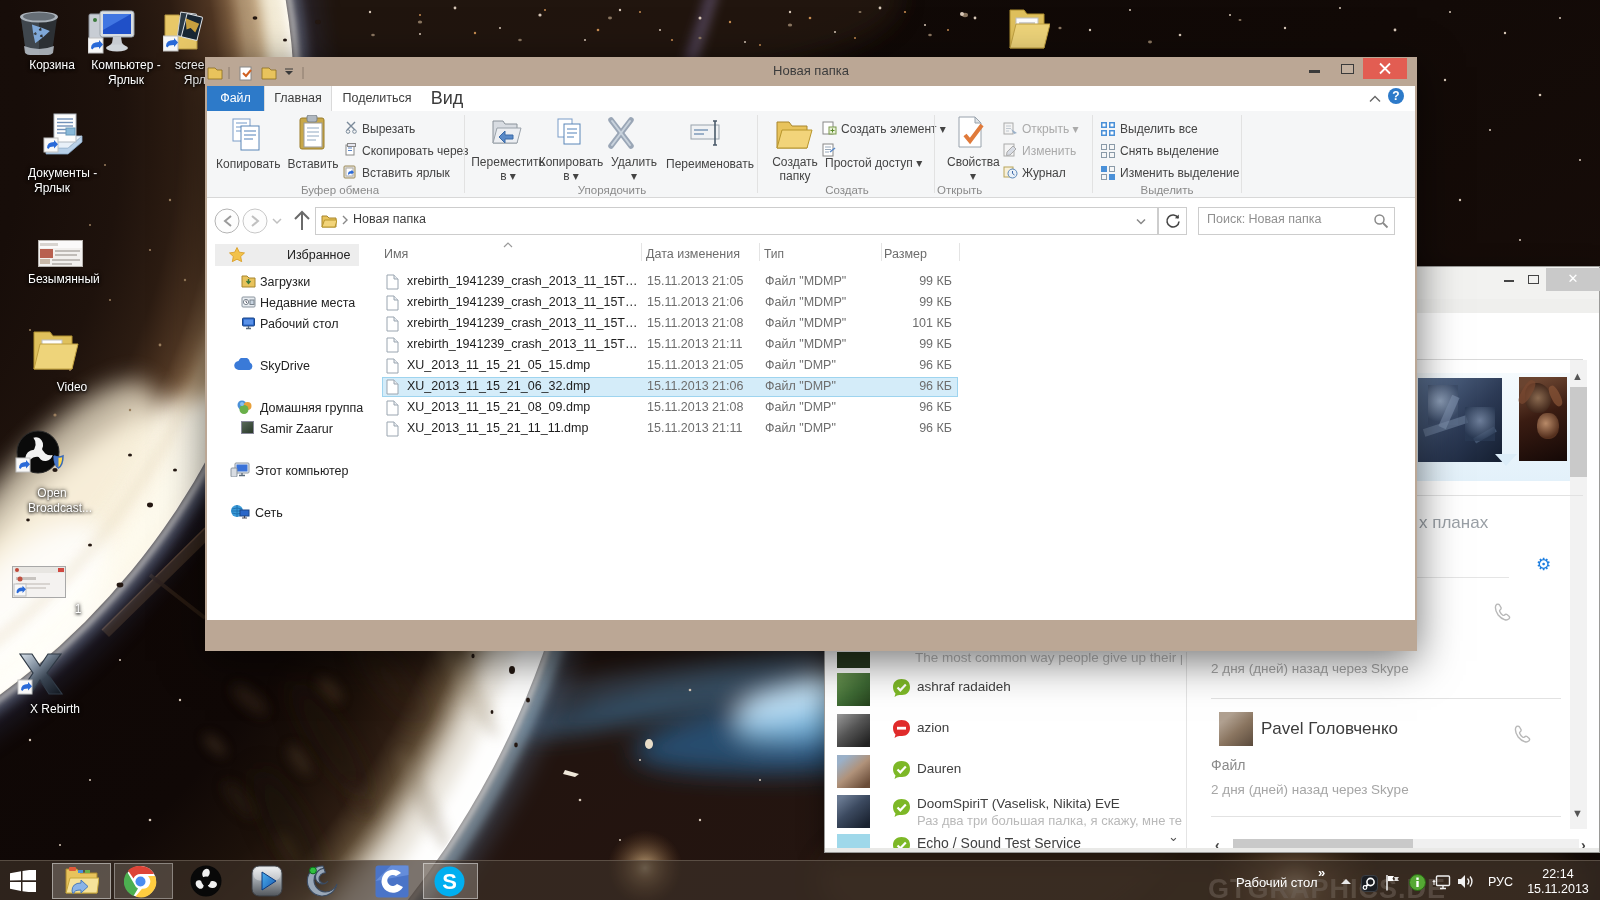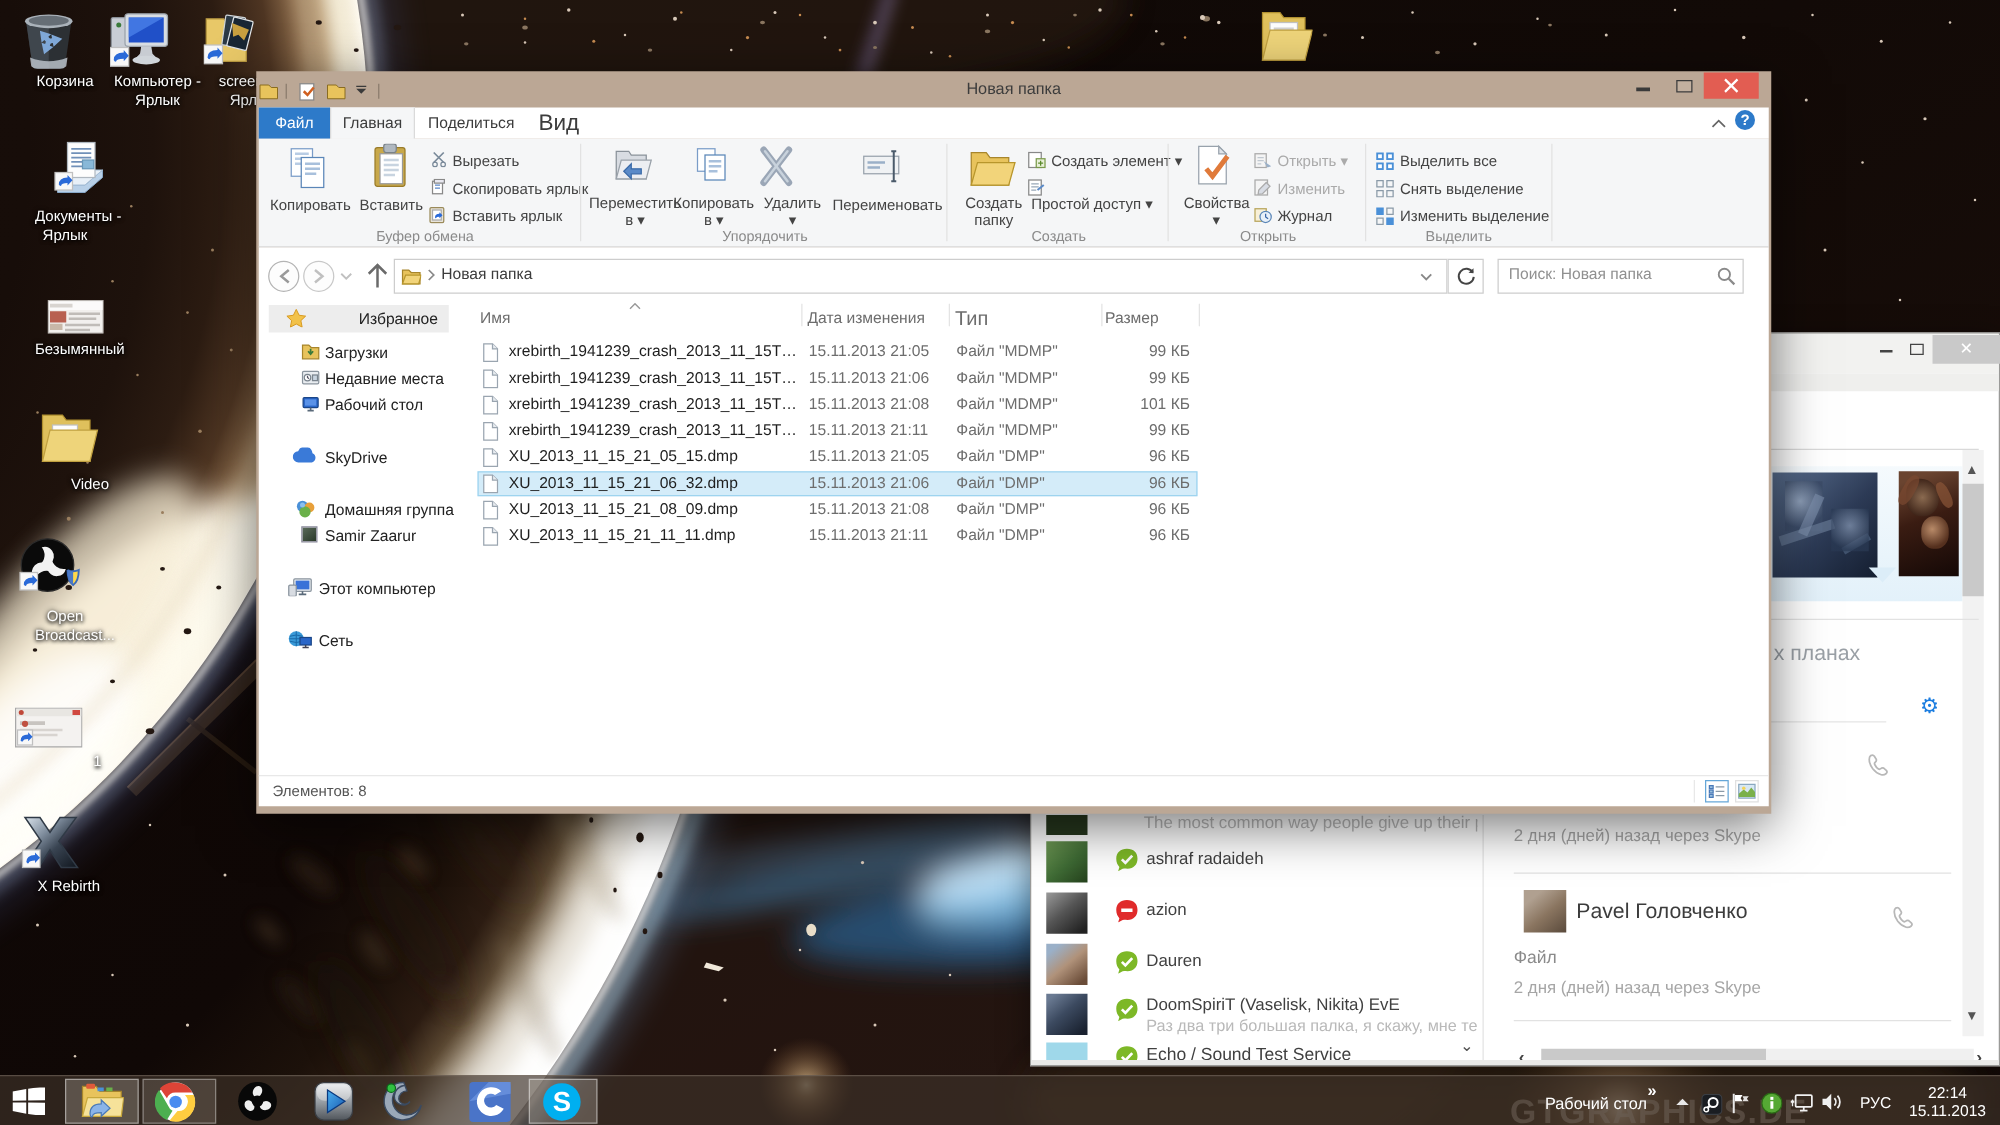--- a/index.html
+++ b/index.html
@@ -543,21 +543,21 @@
           <path d="M2 1 L10 9 M10 1 L2 9" stroke="#7a8a9a" stroke-width="1.4"></path>
           <circle cx="3" cy="10.5" r="1.8" fill="none" stroke="#7a8a9a"></circle>
           <circle cx="9.5" cy="10.5" r="1.8" fill="none" stroke="#7a8a9a"></circle>
         </svg>
     <div class="abs" style="left:155px;top:11px;color:#444;">Вырезать</div>
     <svg class="abs" style="left:138px;top:32px" width="13" height="13" viewBox="0 0 13 13">
           <rect x="1" y="2" width="8" height="10" fill="#fff" stroke="#888"></rect>
           <rect x="2.5" y="0.5" width="8" height="3" fill="#e8e8f0" stroke="#888"></rect>
           <path d="M3 5 h4 M3 7.5 h4" stroke="#5a86c8"></path>
         </svg>
-    <div class="abs" style="left:155px;top:33px;color:#444;">Скопировать ярлык</div>
+    <div class="abs" style="left:155px;top:33px;color:#444;">Скопировать через</div>
     <svg class="abs" style="left:136px;top:54px" width="15" height="14" viewBox="0 0 15 14">
           <rect x="1" y="1" width="11" height="12" rx="1" fill="#e8e4da" stroke="#9a8a5a"></rect>
           <rect x="3" y="3" width="7" height="8" fill="#fff" stroke="#aaa"></rect>
           <path d="M5 9 q0 -3 3.5 -3 l0 -1.2 l2.5 2.4 l-2.5 2.4 l0 -1.2 q-2.5 0 -2.5 1 q-.6.6 -1 -.4" fill="#2a6ad8"></path>
         </svg>
     <div class="abs" style="left:155px;top:55px;color:#444;">Вставить ярлык</div>
     <div class="abs" style="left:9px;top:73px;width:248px;text-align:center;color:#8a8a8a;font-size:11.5px;">Буфер обмена</div>
     <div class="abs" style="left:257px;top:4px;width:1px;height:78px;background:#e2e2e2;"></div>
 
     <svg class="abs" style="left:284px;top:6px" width="34" height="32" viewBox="0 0 34 32">
@@ -633,21 +633,21 @@
           <rect x="1" y="1" width="10" height="12" fill="#f4f4f4" stroke="#aaa"></rect>
           <path d="M10 3 l3 3 l-6 6 l-3.5.5 l.5 -3.5 Z" fill="#d8dce4" stroke="#aaa"></path>
         </svg>
     <div class="abs" style="left:815px;top:33px;color:#aaa;text-align:right;">Изменить</div>
     <svg class="abs" style="left:796px;top:54px" width="15" height="14" viewBox="0 0 15 14">
           <rect x="1" y="2" width="9" height="10" fill="#f8f0d8" stroke="#b8a45a"></rect>
           <circle cx="9.5" cy="8.5" r="4.5" fill="#e8f0f8" stroke="#5a86b8"></circle>
           <path d="M9.5 6 v2.5 l2 1.5" stroke="#3a66a8" fill="none"></path>
         </svg>
     <div class="abs" style="left:815px;top:55px;color:#444;">Журнал</div>
-    <div class="abs" style="left:730px;top:73px;width:155px;text-align:center;color:#8a8a8a;font-size:11.5px;">Открыть</div>
+    <div class="abs" style="left:730px;top:73px;width:155px;color:#8a8a8a;font-size:11.5px;">Открыть</div>
     <div class="abs" style="left:885px;top:4px;width:1px;height:78px;background:#e2e2e2;"></div>
 
     <svg class="abs" style="left:893px;top:10px" width="16" height="15" viewBox="0 0 16 15">
           <g fill="#4a90d8">
             <rect x="1" y="1" width="6" height="6"></rect>
             <rect x="9" y="1" width="6" height="6"></rect>
             <rect x="1" y="9" width="6" height="6"></rect>
             <rect x="9" y="9" width="6" height="6"></rect>
           </g>
           <g fill="#fff">
@@ -718,21 +718,21 @@
         </svg>
   </div>
 
   <div class="abs" style="left:2px;top:183px;width:1208px;height:380px;background:#fff;">
 
     <div class="abs" style="left:177px;top:7px;color:#6d6d6d;font-size:12.5px;">Имя</div>
     <svg class="abs" style="left:295px;top:2px" width="12" height="6" viewBox="0 0 12 6">
           <path d="M2 5 L6 1 L10 5" fill="none" stroke="#9a9a9a" stroke-width="1.2"></path>
         </svg>
     <div class="abs" style="left:439px;top:7px;color:#6d6d6d;font-size:12.5px;">Дата изменения</div>
-    <div class="abs" style="left:557px;top:7px;color:#6d6d6d;font-size:16px;">Тип</div>
+    <div class="abs" style="left:557px;top:7px;color:#6d6d6d;font-size:12px;">Тип</div>
     <div class="abs" style="left:646px;top:7px;width:74px;text-align:right;color:#6d6d6d;font-size:12.5px;">Размер</div>
     <div class="abs" style="left:434px;top:3px;width:1px;height:18px;background:#e4e4e4;"></div>
     <div class="abs" style="left:552px;top:3px;width:1px;height:18px;background:#e4e4e4;"></div>
     <div class="abs" style="left:674px;top:3px;width:1px;height:18px;background:#e4e4e4;"></div>
     <div class="abs" style="left:752px;top:3px;width:1px;height:18px;background:#e4e4e4;"></div>
     <svg class="abs" style="left:179px;top:34px" width="13" height="16" viewBox="0 0 13 16">
           <path d="M1 1 L8 1 L12 5 L12 15 L1 15 Z" fill="#fff" stroke="#9aa5b0"></path>
           <path d="M8 1 L8 5 L12 5" fill="#e8ecf0" stroke="#9aa5b0"></path>
         </svg>
 <div class="abs" style="white-space:nowrap;overflow:hidden;text-overflow:ellipsis;width:233px;font-size:12px;left:200px;top:34px;font-size:12.5px;color:#1e1e1e;">xrebirth_1941239_crash_2013_11_15T16_55</div>
@@ -842,39 +842,20 @@
     <div class="abs" style="left:48px;top:224px;color:#222;font-size:12.5px;">Этот компьютер</div>
     <svg class="abs" style="left:23px;top:264px" width="21" height="16" viewBox="0 0 21 16">
           <circle cx="7" cy="7" r="6" fill="#3a9ad8"></circle>
           <path d="M2 5 q5 -2 10 0 M2 9 q5 2 10 0 M7 1 v12 M1.5 7 h11" stroke="#1a6aa8" fill="none" stroke-width="0.8"></path>
           <rect x="10" y="6" width="9" height="6" fill="#2a66c8" stroke="#1a4688"></rect>
           <path d="M12 14 h5 M14.5 12 v2" stroke="#445" stroke-width="1.2"></path>
         </svg>
     <div class="abs" style="left:48px;top:266px;color:#222;font-size:12.5px;">Сеть</div>
   </div>
 
-  <div class="abs" style="left:2px;top:563px;width:1208px;height:25px;background:#fff;border-top:1px solid #e8e8e8;">
-    <div class="abs" style="left:11px;top:5px;color:#555;font-size:12px;">Элементов: 8</div>
-    <div class="abs" style="left:55px;top:3px;width:1px;height:18px;background:#e8e8e8;left:1148px;"></div>
-    <div class="abs" style="left:1157px;top:3px;width:19px;height:18px;border:1px solid #66a7d8;background:#fff;"><svg width="17" height="16" viewBox="0 0 17 16">
-            <g stroke="#4a7ab8">
-              <rect x="2.5" y="3.5" width="3" height="2.4" fill="#9ac0e0"></rect>
-              <rect x="2.5" y="7" width="3" height="2.4" fill="#9ac0e0"></rect>
-              <rect x="2.5" y="10.5" width="3" height="2.4" fill="#9ac0e0"></rect>
-            </g>
-            <g stroke="#8a9aa8">
-              <path d="M7.5 4.5 h7 M7.5 8 h7 M7.5 11.5 h7"></path>
-            </g>
-          </svg></div>
-    <div class="abs" style="left:1181px;top:3px;width:19px;height:18px;border:1px solid #e0e0e0;background:#fff;"><svg width="17" height="16" viewBox="0 0 17 16">
-            <rect x="2" y="2.5" width="13" height="11" fill="#d8e8f4" stroke="#8aa8c0"></rect>
-            <path d="M2 10 l4 -3.5 l3 2.5 l3 -4 l3 3.5 v4 h-13 Z" fill="#7ab04a"></path>
-            <circle cx="6" cy="5.5" r="1.4" fill="#f2d45a"></circle>
-          </svg></div>
-  </div>
 </div>
 <div class="abs" style="left:0;top:860px;width:1600px;height:40px;background:rgba(60,49,40,.68);border-top:1px solid rgba(130,118,105,.5);">
 
   <svg class="abs" style="left:10px;top:9px" width="26" height="22" viewBox="0 0 26 22">
     <path d="M0 3.2 L11 1.2 L11 10.3 L0 10.6 Z" fill="#fff"></path>
     <path d="M12.5 1 L26 -1 L26 10.2 L12.5 10.3 Z" fill="#fff"></path>
     <path d="M0 11.9 L11 12 L11 21 L0 18.8 Z" fill="#fff"></path>
     <path d="M12.5 12 L26 12.1 L26 23 L12.5 21.2 Z" fill="#fff"></path>
   </svg>
 

